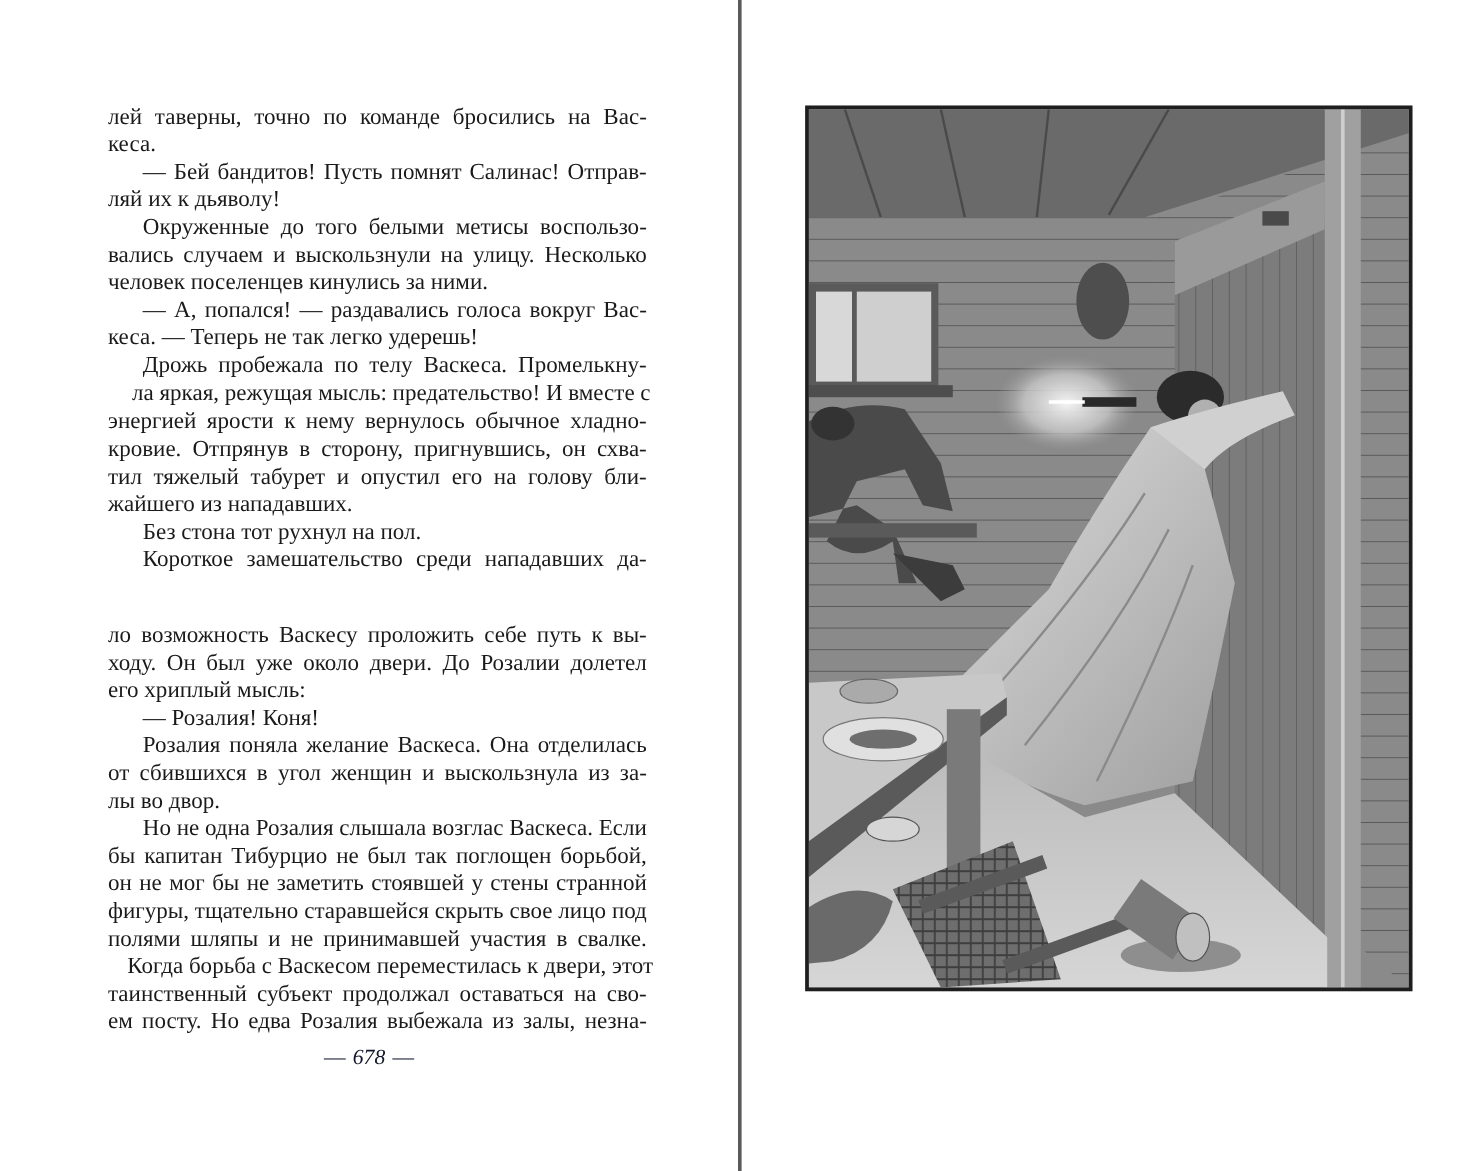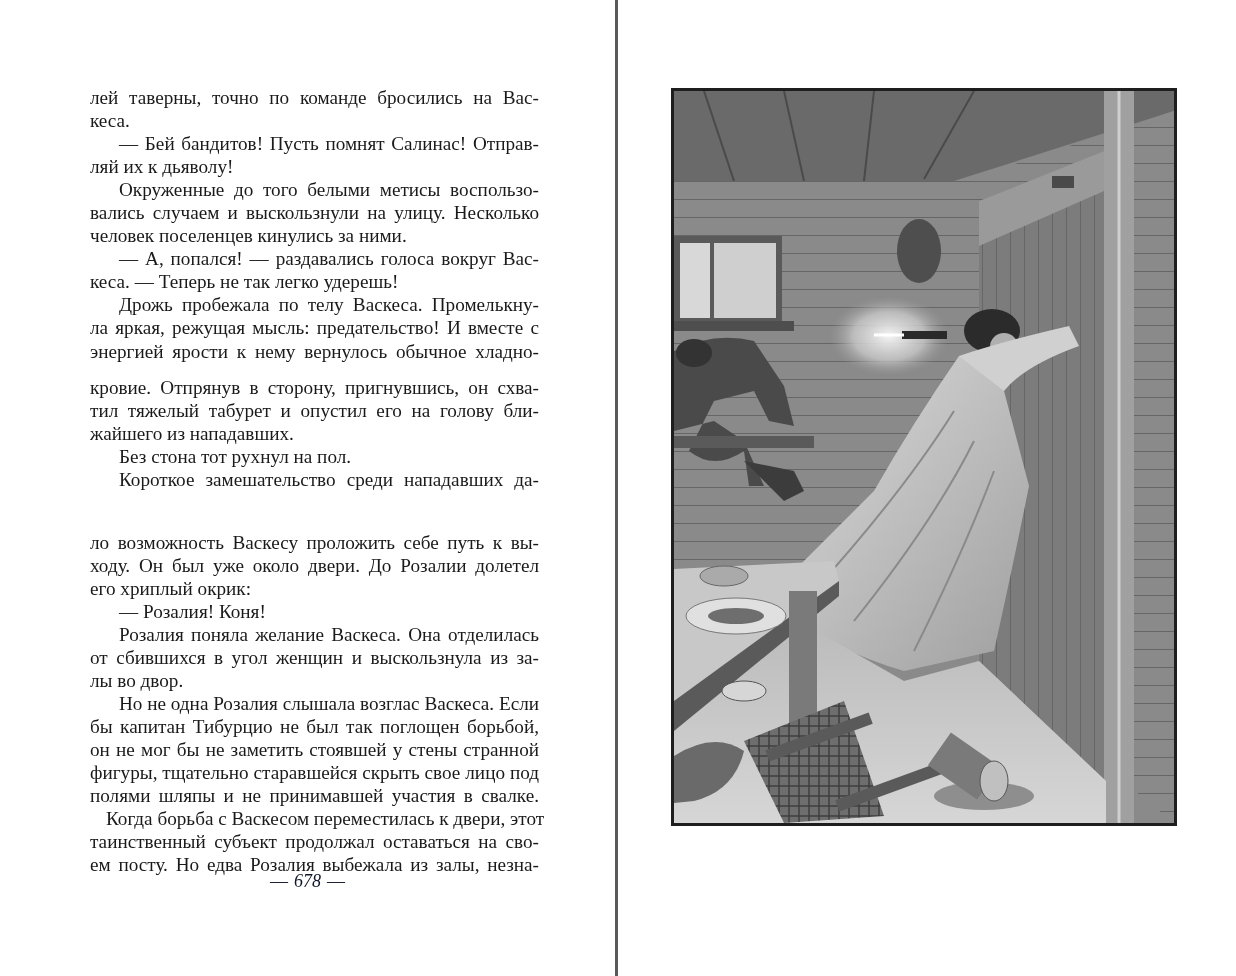--- a/index.html
+++ b/index.html
@@ -40,30 +40,30 @@
       <span class="line" style="word-spacing: 0px;">лей таверны, точно по команде бросились на Вас-</span>
       <span class="line last">кеса.</span>
       <span class="line indent" style="word-spacing: 0px;">— Бей бандитов! Пусть помнят Салинас! Отправ-</span>
       <span class="line last">ляй их к дьяволу!</span>
       <span class="line indent" style="word-spacing: 0px;">Окруженные до того белыми метисы воспользо-</span>
       <span class="line" style="word-spacing: 0px;">вались случаем и выскользнули на улицу. Несколько</span>
       <span class="line last">человек поселенцев кинулись за ними.</span>
       <span class="line indent" style="word-spacing: 0px;">— А, попался! — раздавались голоса вокруг Вас-</span>
       <span class="line last">кеса. — Теперь не так легко удерешь!</span>
       <span class="line indent" style="word-spacing: 0px;">Дрожь пробежала по телу Васкеса. Промелькну-</span>
-      <span class="line" style="word-spacing: 0px;">ла яркая, режущая мысль: предательство! И вместе с</span>
+      <span class="line" style="word-spacing: 0px; margin-left: 20px;">ла яркая, режущая мысль: предательство! И вместе с</span>
       <span class="line" style="word-spacing: 0px;">энергией ярости к нему вернулось обычное хладно-</span>
-      <span class="line" style="word-spacing: 0px; margin-top: 13px;">кровие. Отпрянув в сторону, пригнувшись, он схва-</span>
+      <span class="line" style="word-spacing: 0px;">кровие. Отпрянув в сторону, пригнувшись, он схва-</span>
       <span class="line" style="word-spacing: 0px;">тил тяжелый табурет и опустил его на голову бли-</span>
       <span class="line last">жайшего из нападавших.</span>
       <span class="line indent last">Без стона тот рухнул на пол.</span>
       <span class="line indent" style="word-spacing: 0px;">Короткое замешательство среди нападавших да-</span>
       <span class="line" style="word-spacing: 0px; margin-top: 40px;">ло возможность Васкесу проложить себе путь к вы-</span>
       <span class="line" style="word-spacing: 0px;">ходу. Он был уже около двери. До Розалии долетел</span>
-      <span class="line last">его хриплый окрик:</span>
+      <span class="line last">его хриплый мысль:</span>
       <span class="line indent last">— Розалия! Коня!</span>
       <span class="line indent" style="word-spacing: 0px;">Розалия поняла желание Васкеса. Она отделилась</span>
       <span class="line" style="word-spacing: 0px;">от сбившихся в угол женщин и выскользнула из за-</span>
       <span class="line last">лы во двор.</span>
       <span class="line indent" style="word-spacing: -0.0111607px;">Но не одна Розалия слышала возглас Васкеса. Если</span>
       <span class="line" style="word-spacing: 0px;">бы капитан Тибурцио не был так поглощен борьбой,</span>
       <span class="line" style="word-spacing: 0px;">он не мог бы не заметить стоявшей у стены странной</span>
       <span class="line" style="word-spacing: 0px;">фигуры, тщательно старавшейся скрыть свое лицо под</span>
       <span class="line" style="word-spacing: 0px;">полями шляпы и не принимавшей участия в свалке.</span>
       <span class="line" style="word-spacing: 0px; margin-left: 16px;">Когда борьба с Васкесом переместилась к двери, этот</span>

